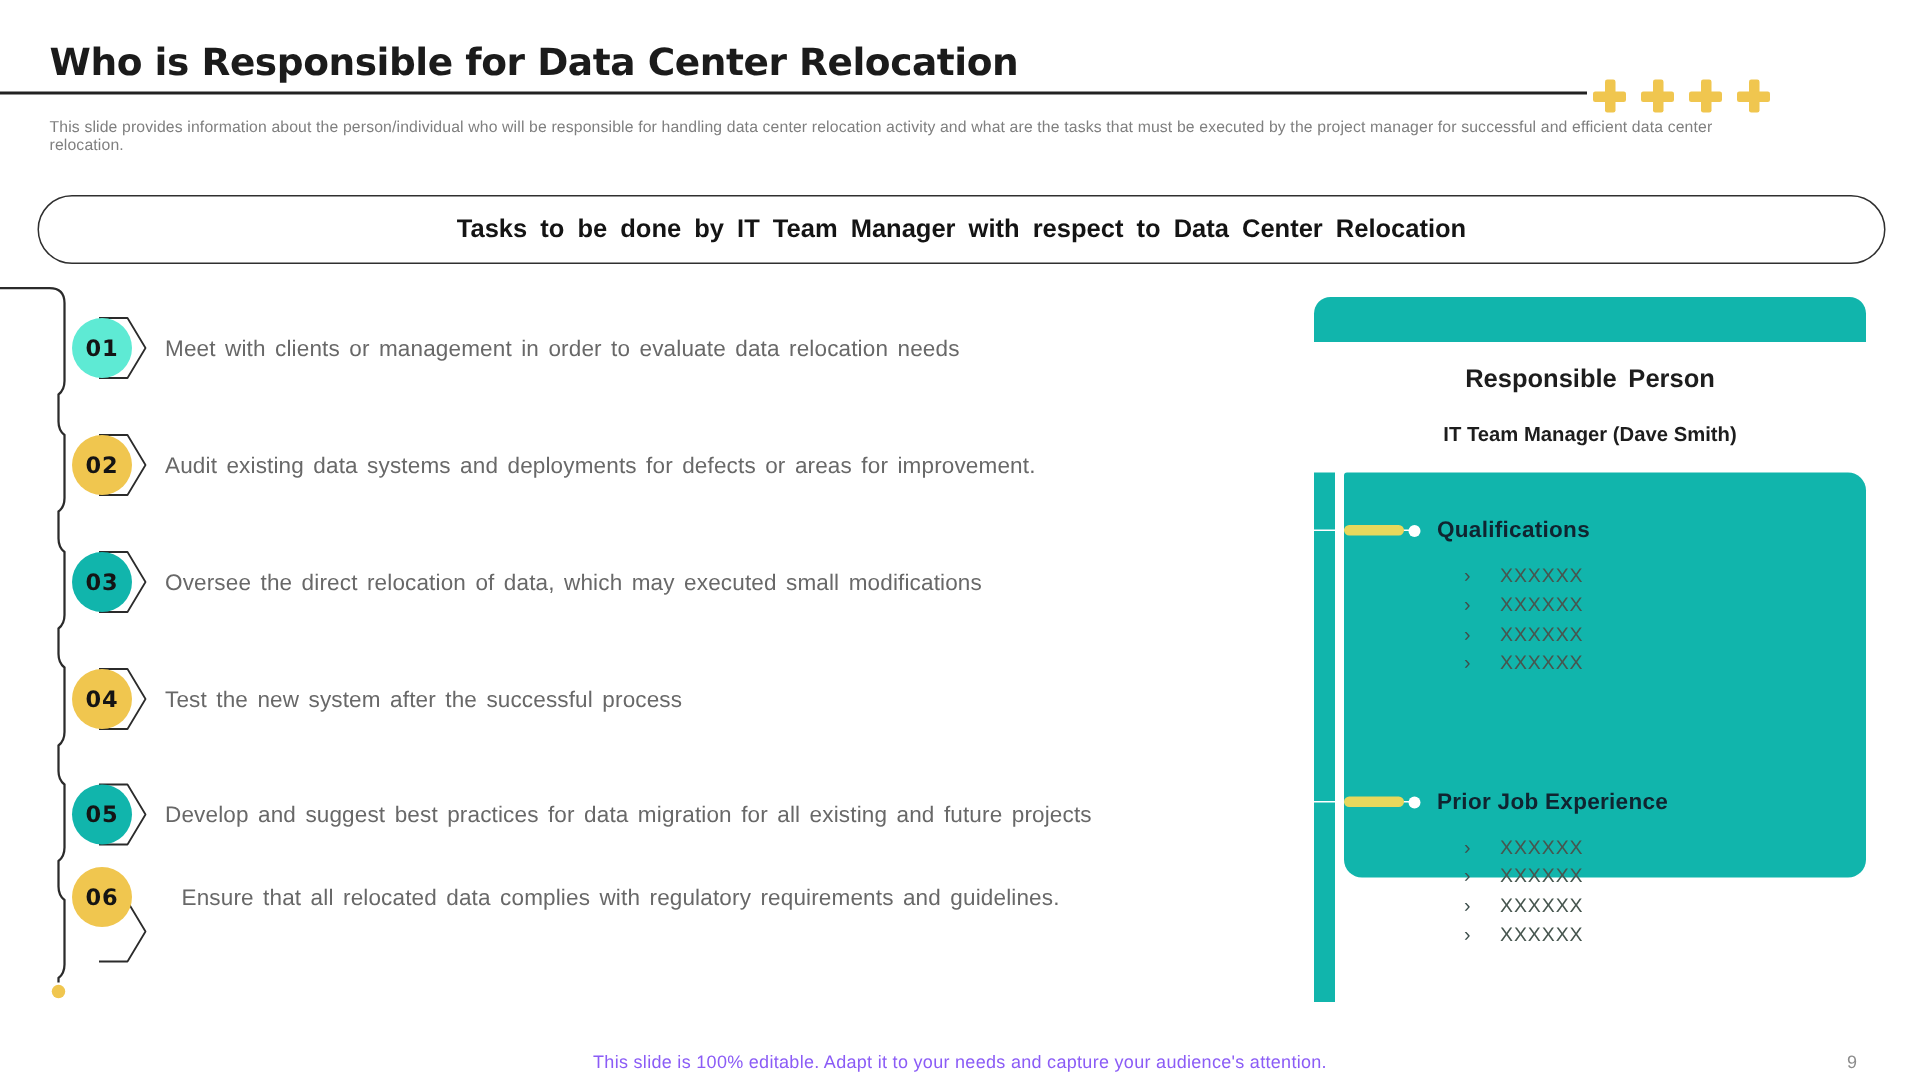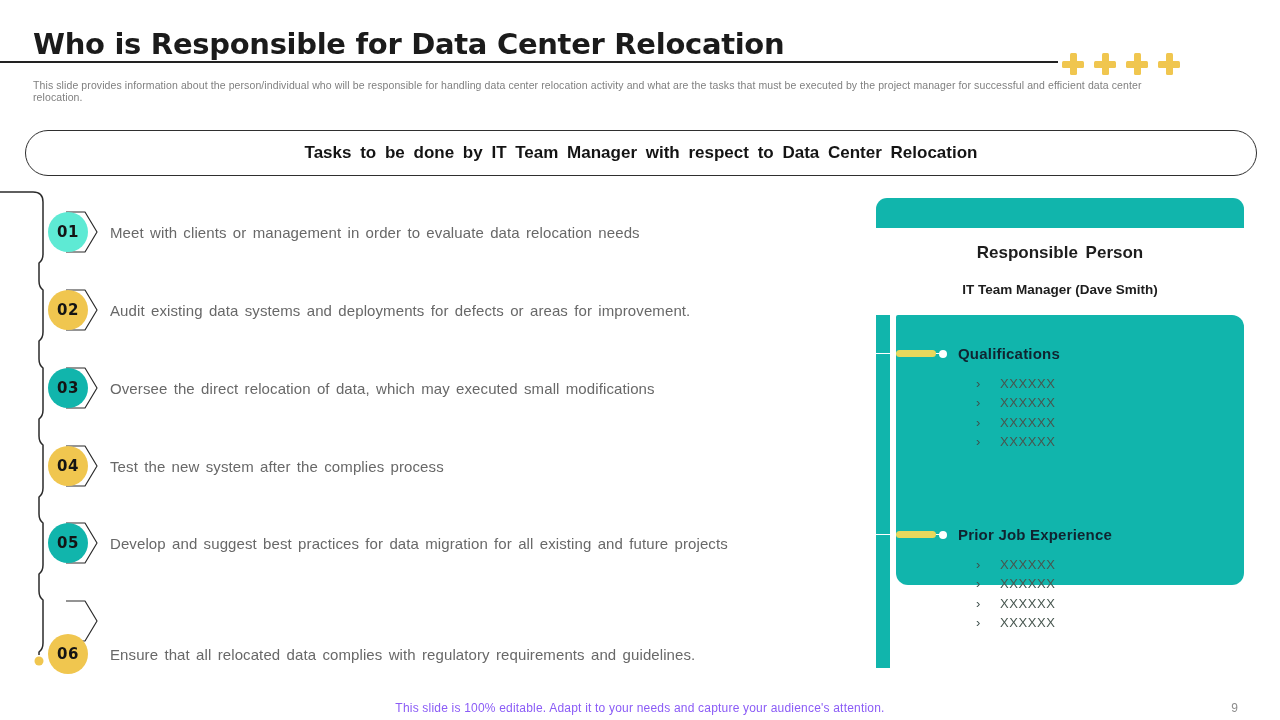--- a/index.html
+++ b/index.html
@@ -9,21 +9,21 @@
   *{margin:0;padding:0;box-sizing:border-box;}
   html,body{width:1280px;height:720px;}
   body{
     position:relative;background:#ffffff;overflow:hidden;
     font-family:"Liberation Sans",sans-serif;
   }
   
   .title{
     position:absolute;left:33px;top:27px;
     font-family:"DejaVu Sans",sans-serif;font-weight:bold;
-    font-size:29px;letter-spacing:-0.3px;color:#1b1b1b;
+    font-size:25px;letter-spacing:-0.3px;color:#1b1b1b;
   }
   .title-rule{position:absolute;left:0;top:61px;width:1058px;height:2px;background:#222;}
   .plus-row{position:absolute;left:1062px;top:53px;display:flex;gap:10px;}
   .plus{position:relative;width:22px;height:22px;}
   .plus::before{content:"";position:absolute;left:0;right:0;top:7.5px;height:7px;background:var(--yellow);border-radius:1.5px;}
   .plus::after{content:"";position:absolute;top:0;bottom:0;left:7.5px;width:7px;background:var(--yellow);border-radius:1.5px;}
   .subtitle{
     position:absolute;left:33px;top:79px;width:1120px;
     font-size:10.5px;color:#7f7f7f;letter-spacing:0.1px;
   }
@@ -130,29 +130,29 @@
     <div class="task-row" style="top: 368px;">
       <div class="num-circle" style="background: rgb(17, 181, 172);">
         <span>03</span>
       </div>
       <div class="task-text">Oversee the direct relocation of data, which may executed small modifications</div>
     </div>
     <div class="task-row" style="top: 446px;">
       <div class="num-circle" style="background: rgb(240, 198, 79);">
         <span>04</span>
       </div>
-      <div class="task-text">Test the new system after the complies process</div>
+      <div class="task-text">Test the new system after the successful process</div>
     </div>
     <div class="task-row" style="top: 523px;">
       <div class="num-circle" style="background: rgb(17, 181, 172);">
         <span>05</span>
       </div>
       <div class="task-text">Develop and suggest best practices for data migration for all existing and future projects</div>
     </div>
-    <div class="task-row" style="top: 634px;">
+    <div class="task-row" style="top: 578px; padding-left: 11px;">
       <div class="num-circle" style="background: rgb(240, 198, 79);">
         <span>06</span>
       </div>
       <div class="task-text">Ensure that all relocated data complies with regulatory requirements and guidelines.</div>
     </div>
   </div>
 
 <div class="panel-header-bar"></div>
 <div class="panel-title">Responsible Person</div>
 <div class="panel-subtitle">IT Team Manager (Dave Smith)</div>

